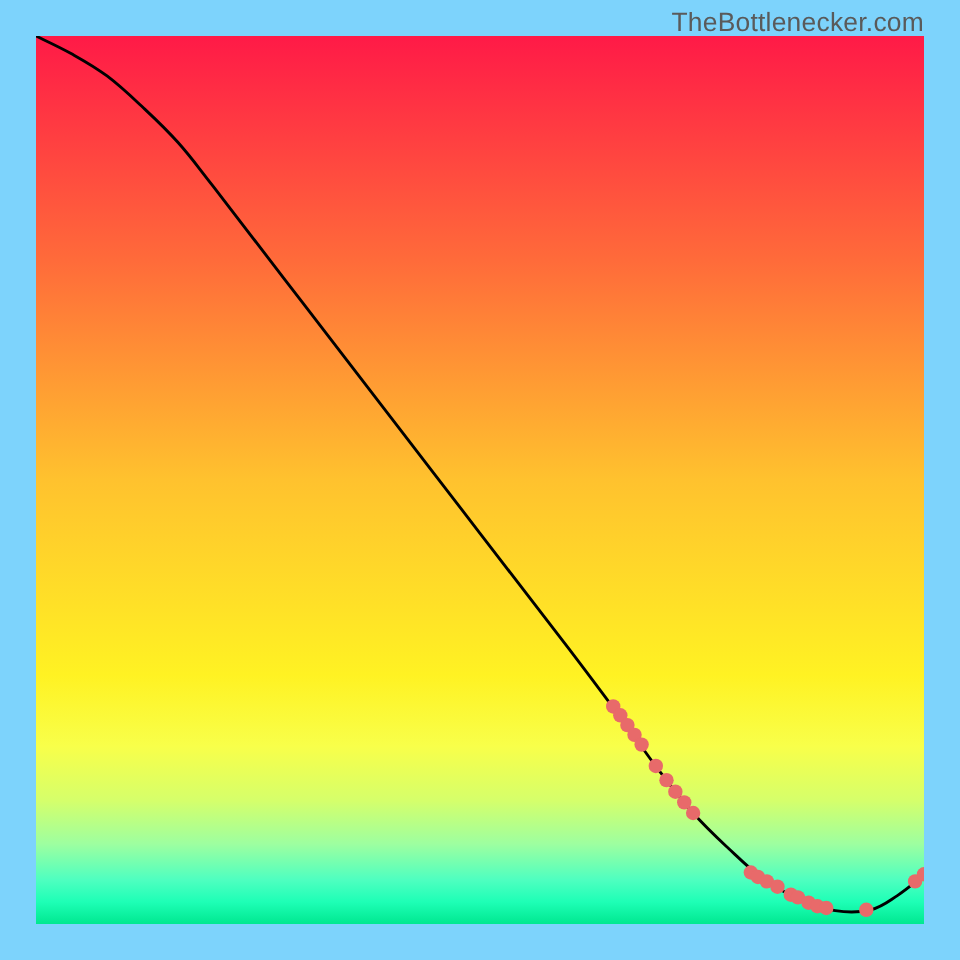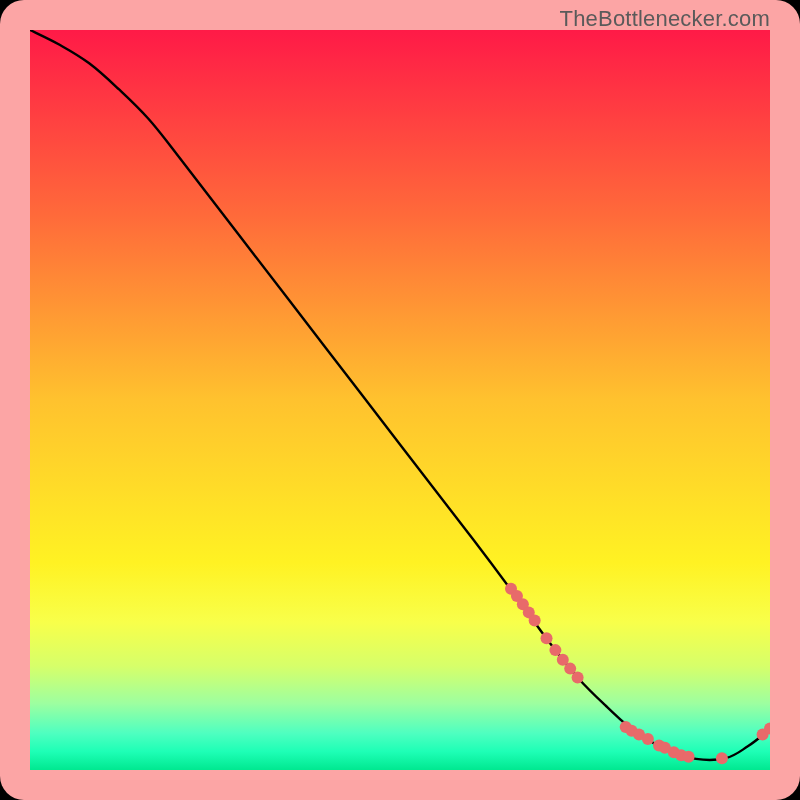--- a/index.html
+++ b/index.html
@@ -8,22 +8,21 @@
     width: 800px;
     height: 800px;
     background: #000;
     overflow: hidden;
     font-family: Arial, Helvetica, sans-serif;
   }
   .stage {
     position: relative;
     width: 800px;
     height: 800px;
-    background: #fca5a5;
-    border-radius: 24px;
+    background: #7dd3fc;
   }
   .plot {
     position: absolute;
     left: 30px;
     top: 30px;
     width: 740px;
     height: 740px;
   }
   .watermark {
     position: absolute;

